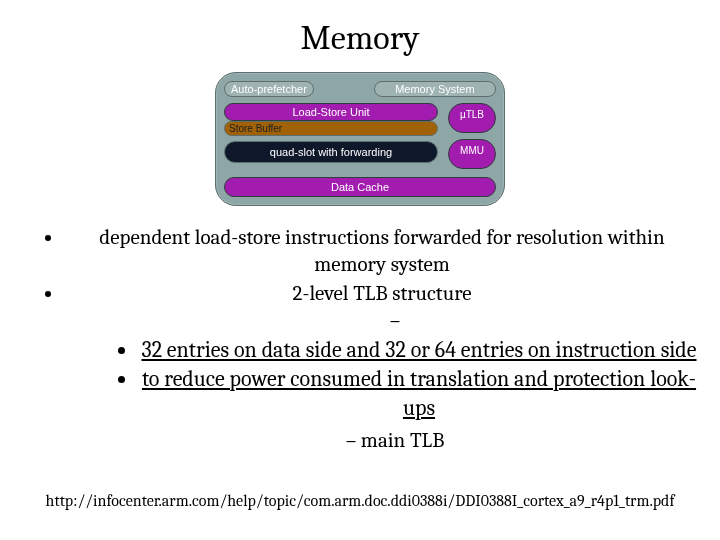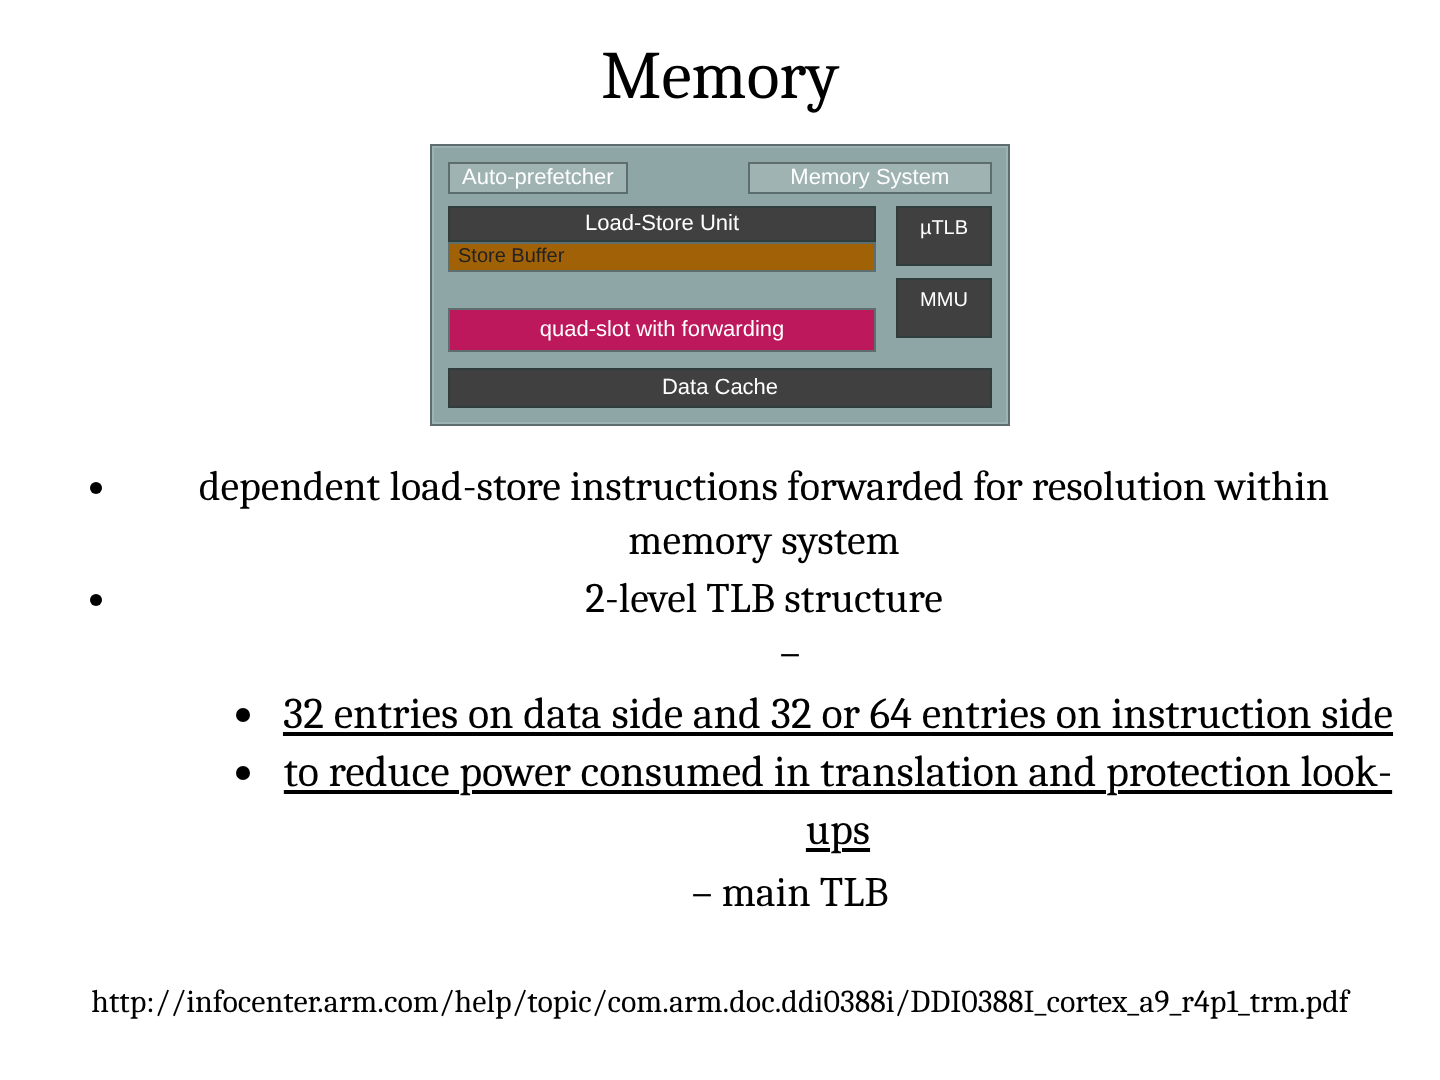--- a/index.html
+++ b/index.html
@@ -1,30 +1,30 @@
 <!DOCTYPE html>
 <html><head>
 <meta charset="utf-8">
 <style>
-  * { box-sizing: border-box; margin: 0; padding: 0; }
+  * { box-sizing: border-box; margin: 0; padding: 0; border-radius: 21px; }
   html, body { width: 720px; height: 540px; background: #fff; font-family: Cambria, Georgia, 'Times New Roman', serif; color: #000; }
   .slide { width: 720px; height: 540px; position: relative; padding: 12px 20px 0 20px; }
   .title { text-align: center; font-size: 34px; font-weight: 400; margin-top: 6px; margin-bottom: 14px; }
   .diagram-wrap { display: flex; justify-content: center; margin-bottom: 18px; }
   .diagram { background: #8ea6a6; padding: 8px 8px 8px 8px; width: 290px; font-family: Arial, Helvetica, sans-serif; font-size: 11px; color: #fff; border: 1px solid #5e6e6e; box-shadow: inset 0 0 0 1px rgba(255,255,255,0.15); }
   .dia-row { display: flex; gap: 10px; }
-  .pill { background:#404040; border:1px solid #2f3d3d; padding:2px 0; text-align:center; }
+  .pill { background:#a21caf; border:1px solid #2f3d3d; padding:2px 0; text-align:center; }
   .pill-light { background:#9fb3b3; border:1px solid #5e6e6e; color:#fff; font-size:11px; }
   .header-row { display:flex; gap:60px; margin-bottom:6px; }
   .header-row .autopf { flex:0 0 auto; padding:1px 6px; }
   .header-row .memsys { flex:1 1 auto; text-align:center; padding:1px 0; }
   .lsu-block { flex:1 1 auto; display:flex; flex-direction:column; gap:0; }
   .lsu-block .bar { padding:2px 0; text-align:center; }
   .lsu-block .sb { background:#a16207; color:#222; border:1px solid #5e6e6e; padding:1px 4px; font-size:10px; text-align:left; }
-  .lsu-block .quad { background:#be185d; border:1px solid #5e6e6e; padding:4px 0; text-align:center; margin-top:18px; }
+  .lsu-block .quad { background:#0f172a; border:1px solid #5e6e6e; padding:4px 0; text-align:center; margin-top:5px; }
   .side-col { width:48px; display:flex; flex-direction:column; gap:6px; }
   .side-col .chip { height:30px; line-height:18px; text-align:center; font-size:10px; }
   .cache-row { margin-top:8px; }
   .cache-row .bar { padding:3px 0; }
   ul.l1 { list-style: disc; padding-left: 44px; font-size: 21px; line-height: 1.28; text-align: center; }
   ul.l1 > li { margin-bottom: 2px; }
   ul.l2 { list-style: none; padding-left: 26px; font-size: 21px; }
   ul.l2 > li::before { content: "– "; }
   ul.l3 { list-style: disc; padding-left: 48px; font-size: 22px; line-height: 1.32; margin: 2px 0 4px 0; text-decoration: underline; }
   .footer { position:absolute; left:0; right:0; bottom:30px; text-align:center; font-size:16px; font-family: Cambria, Georgia, serif; }

